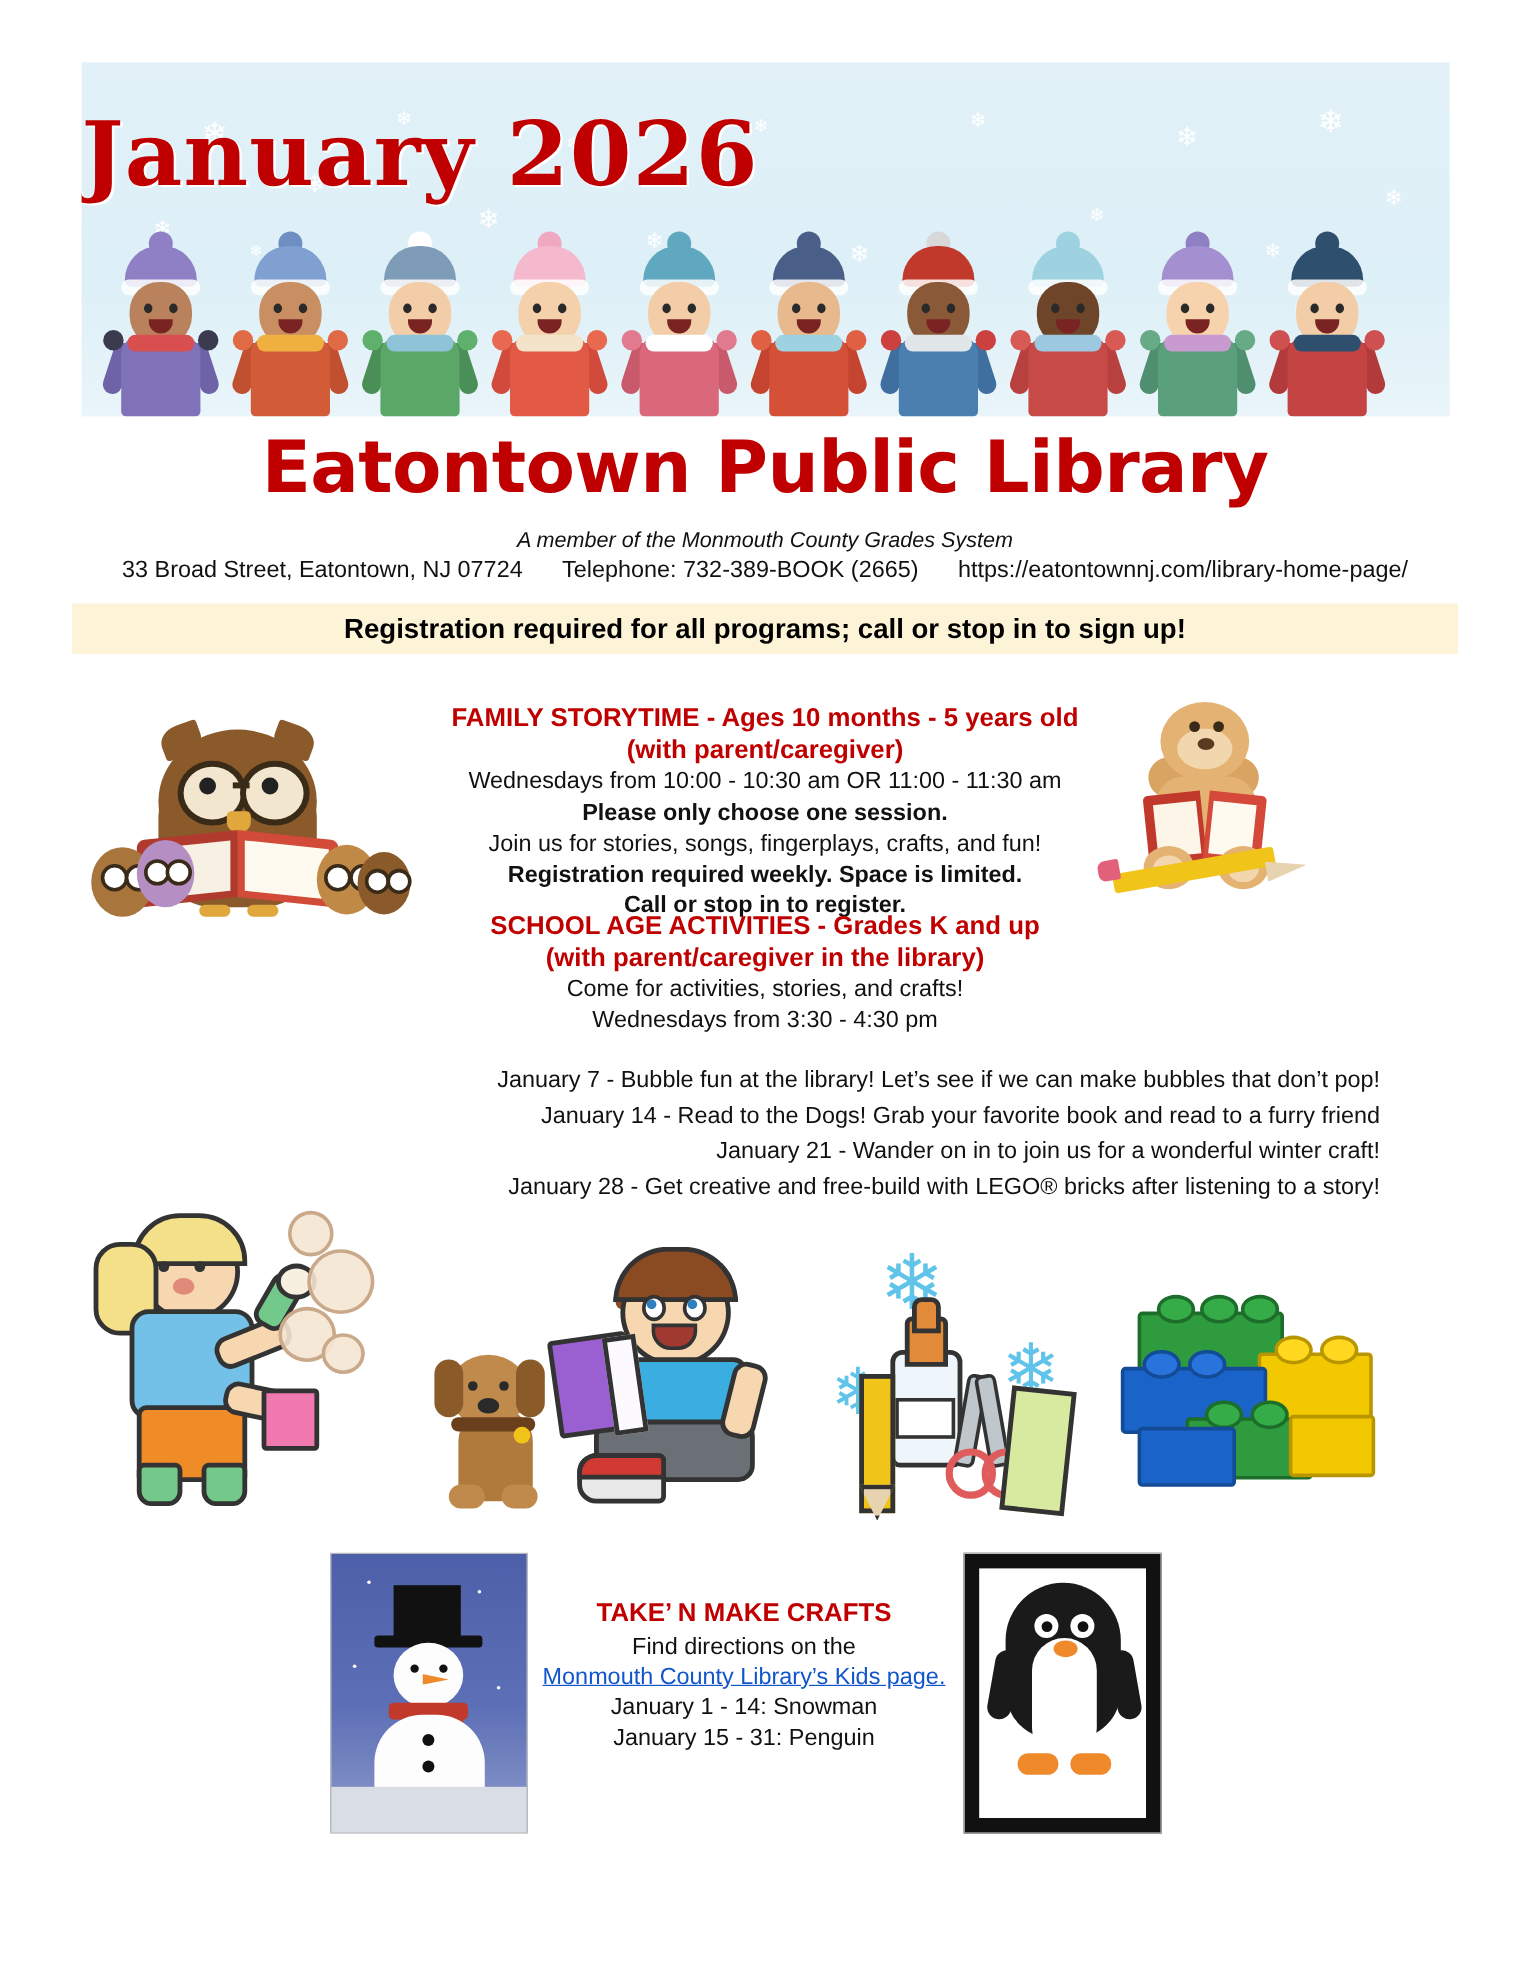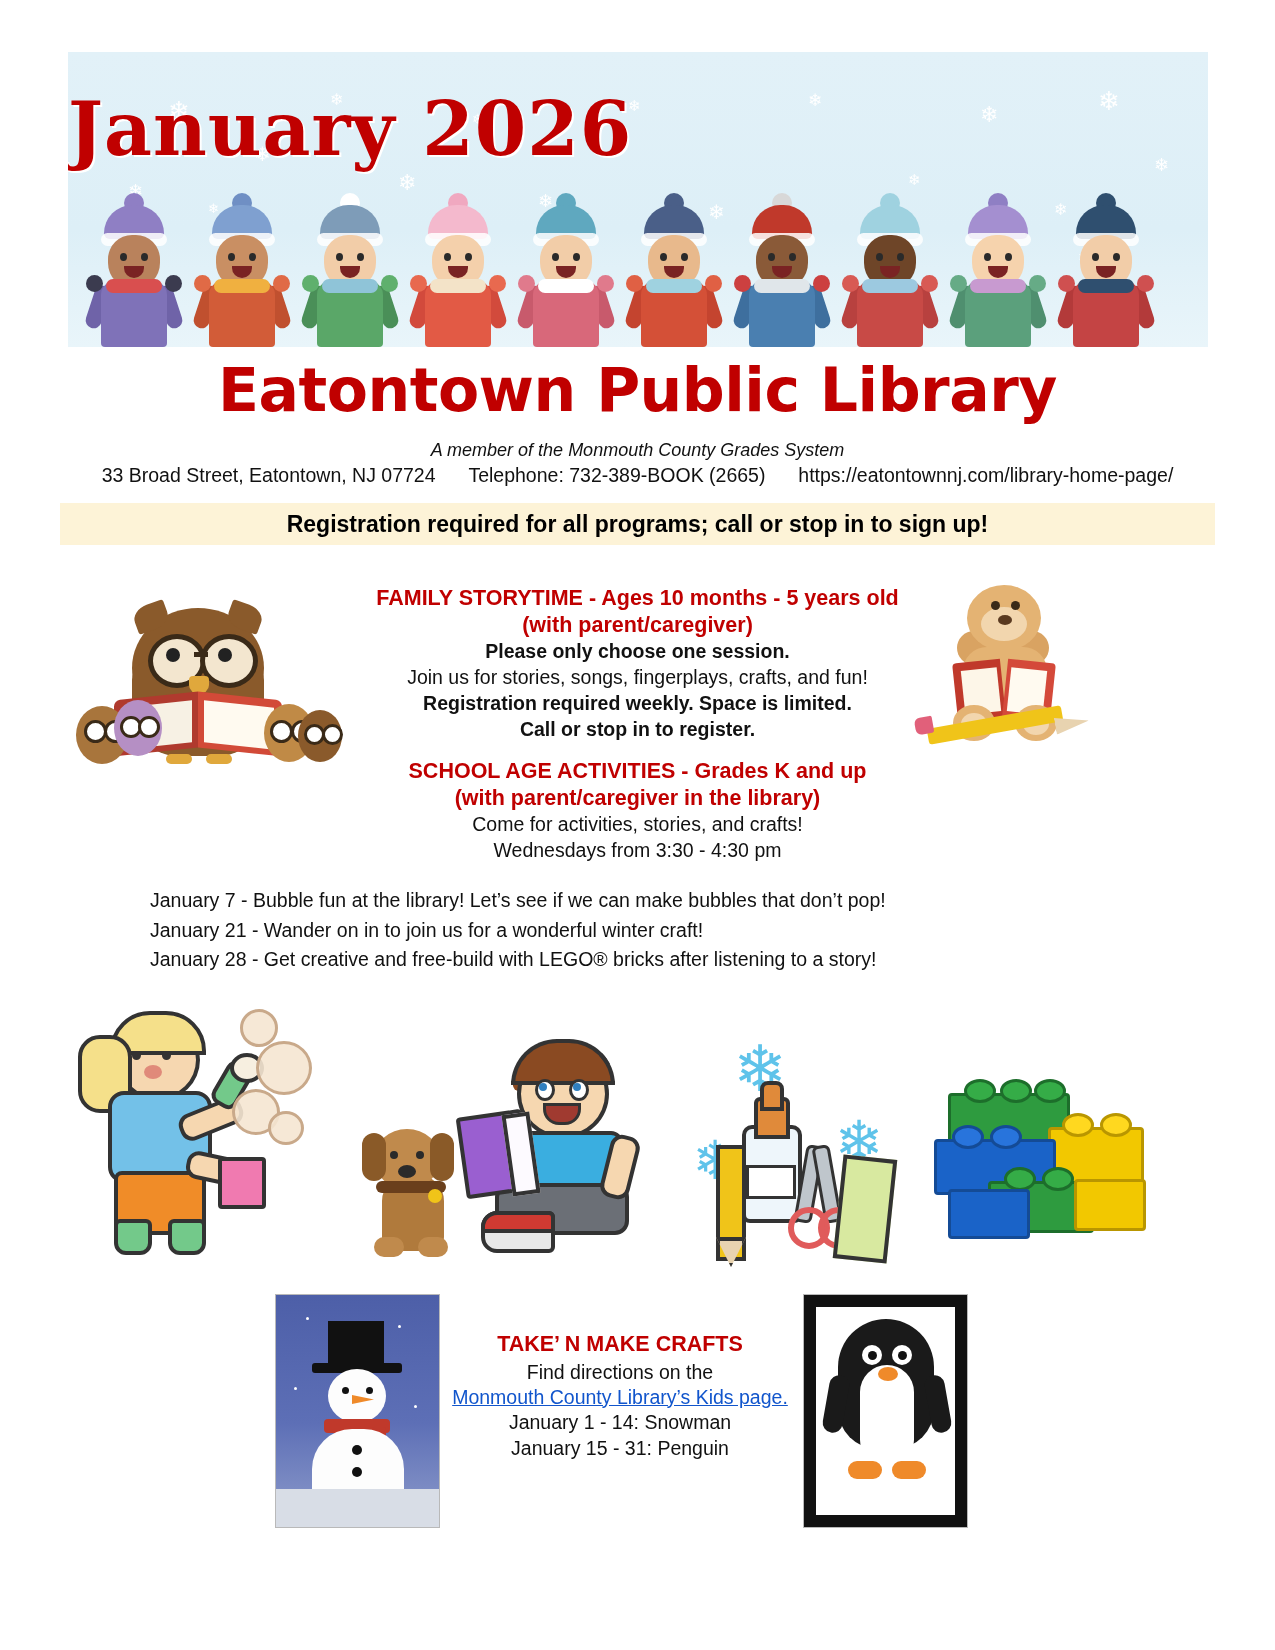--- a/index.html
+++ b/index.html
@@ -231,21 +231,21 @@
   .prog-line.b { font-weight: bold; }
 
   #storytime { top: 562px; margin-top: 23px; }
   #schoolage { top: 758px; }
 
   .dates {
     position: absolute;
     left: 150px;
     top: 886px;
     width: 1000px;
-    text-align: left;
+    text-align: right;
   }
   .dates div {
     font-size: 19.5px;
     color: #111;
     line-height: 1.52;
   }
 
   
   .owl {
     position: absolute;
@@ -584,35 +584,37 @@
     <div class="circ" style="left:118px;top:148px;width:26px;height:22px;background:#f2d6ae;"></div>
 
     <div class="rect" style="left:22px;top:152px;width:136px;height:16px;background:#f0c419;border-radius:3px;transform:rotate(-10deg);"></div>
     <div class="rect" style="left:150px;top:150px;width:34px;height:17px;background:#e8d3b0;transform:rotate(-10deg);clip-path:polygon(0 0,100% 50%,0 100%);"></div>
     <div class="rect" style="left:10px;top:152px;width:18px;height:17px;background:#e1607a;border-radius:6px 2px 2px 6px;transform:rotate(-10deg);"></div>
   </div>
 
   <div class="prog" id="storytime">
     <div class="prog-title">FAMILY STORYTIME - Ages 10 months - 5 years old</div>
     <div class="prog-title">(with parent/caregiver)</div>
+    <div class="prog-line">Wednesdays from 10:00 - 10:30 am OR 11:00 - 11:30 am</div>
     <div class="prog-line b">Please only choose one session.</div>
     <div class="prog-line">Join us for stories, songs, fingerplays, crafts, and fun!</div>
     <div class="prog-line b">Registration required weekly. Space is limited.</div>
     <div class="prog-line b">Call or stop in to register.</div>
   </div>
 
   <div class="prog" id="schoolage">
     <div class="prog-title">SCHOOL AGE ACTIVITIES - Grades K and up</div>
     <div class="prog-title">(with parent/caregiver in the library)</div>
     <div class="prog-line">Come for activities, stories, and crafts!</div>
     <div class="prog-line">Wednesdays from 3:30 - 4:30 pm</div>
   </div>
 
   <div class="dates">
     <div>January 7 - Bubble fun at the library! Let’s see if we can make bubbles that don’t pop!</div>
+    <div>January 14 - Read to the Dogs! Grab your favorite book and read to a furry friend</div>
     <div>January 21 - Wander on in to join us for a wonderful winter craft!</div>
     <div>January 28 - Get creative and free-build with LEGO® bricks after listening to a story!</div>
   </div>
 
   <div class="illus-row">
 
     <div class="rect" style="left:0px;top:0px;width:230px;height:260px;">
       <div class="circ" style="left:46px;top:14px;width:76px;height:74px;background:#f6d7b0;border:4px solid #333;"></div>
       <div class="rect" style="left:40px;top:6px;width:88px;height:36px;background:#f5e08a;border:4px solid #333;border-radius:40px 40px 0 0;"></div>
       <div class="rect" style="left:8px;top:30px;width:46px;height:70px;background:#f5e08a;border:4px solid #333;border-radius:22px;"></div>

